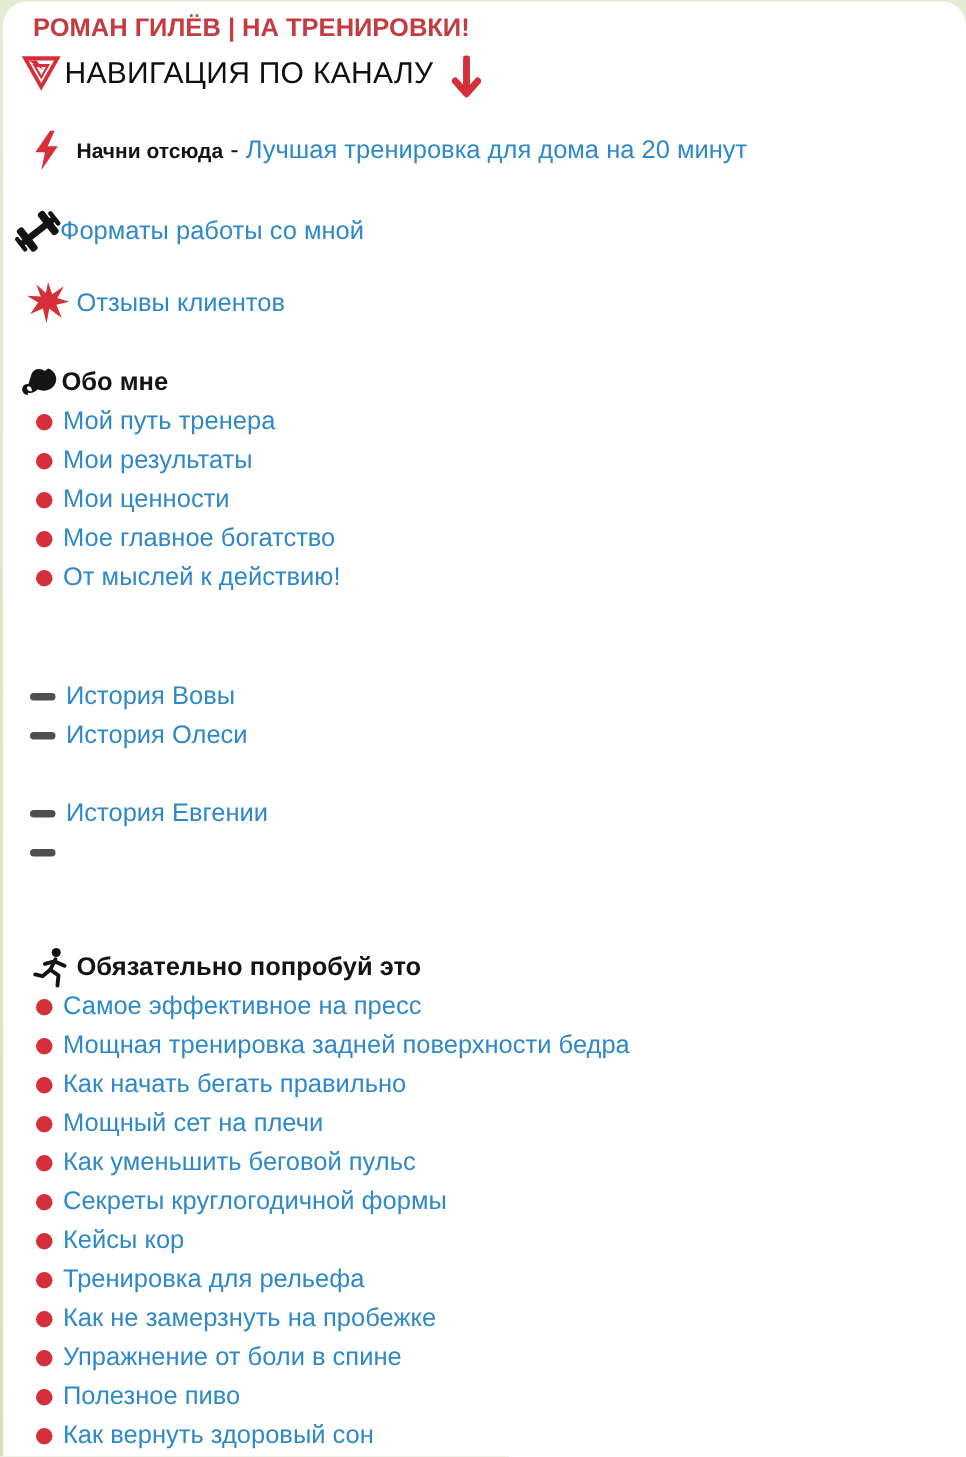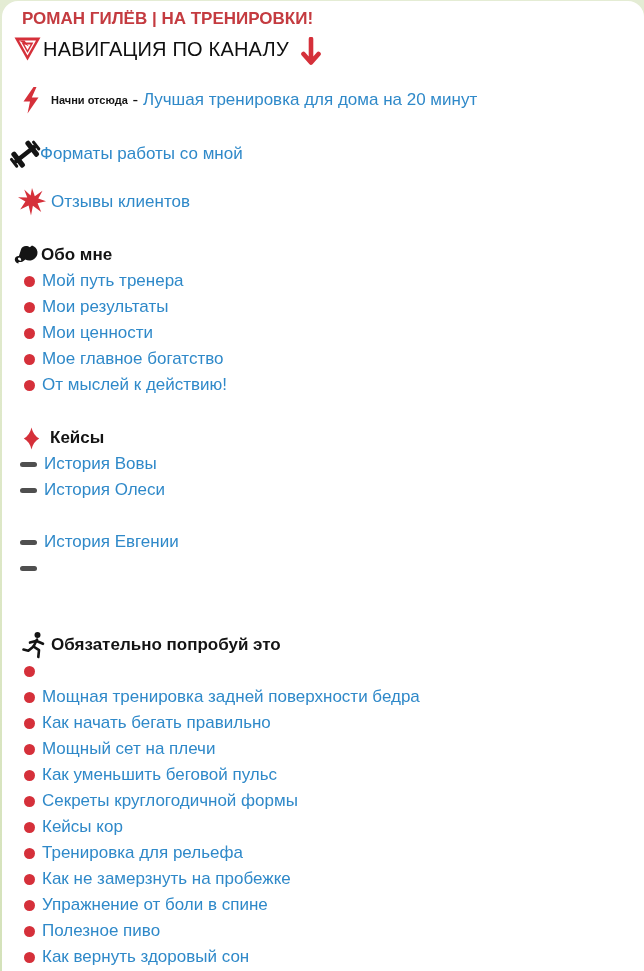--- a/index.html
+++ b/index.html
@@ -29,21 +29,21 @@
   }
   .title-row{height:24px;}
   .title-text{
     margin-left:20px;font-size:17px;font-weight:700;color:var(--title-red);
   }
   .nav-row{height:32px;align-items:center;}
   .nav-text{
     margin-left:2px;font-size:20px;font-weight:500;color:#0f0f0f;letter-spacing:.2px;
   }
   .head-text{font-size:17px;font-weight:700;color:var(--text-black);}
-  .b{font-size:11px;font-weight:700;color:var(--text-black);}
+  .b{font-size:14px;font-weight:700;color:var(--text-black);}
   .sep{font-size:17px;color:var(--text-black);white-space:pre;}
   .lnk{
     font-size:17px;color:var(--link-blue);text-decoration:none;cursor:pointer;
   }
   .dot{
     flex:0 0 auto;width:11px;height:11px;border-radius:50%;
     background:var(--accent-red);margin-left:22px;
   }
   .dot + .lnk{margin-left:7px;}
   .dash{
@@ -126,26 +126,20 @@
   </div>
   <div class="row" style="top:345px">
     <span class="dot"></span>
     <a class="lnk">Мое главное богатство</a>
   </div>
   <div class="row" style="top:371px">
     <span class="dot"></span>
     <a class="lnk">От мыслей к действию!</a>
   </div>
 
-  <div class="row" style="top:423px;height:28px">
-    <svg width="21" height="23" viewBox="0 0 21 23" style="margin-left:19px">
-      <path fill="#d5303a" d="M10.5 0.5 Q12.2 8.2 18.2 11.5 Q12.2 14.8 10.5 22.5 Q8.8 14.8 2.8 11.5 Q8.8 8.2 10.5 0.5 Z"></path>
-    </svg>
-    <span class="head-text" style="margin-left:8px">Кейсы</span>
-  </div>
   <div class="row" style="top:450px">
     <span class="dash"></span>
     <a class="lnk">История Вовы</a>
   </div>
   <div class="row" style="top:476px">
     <span class="dash"></span>
     <a class="lnk">История Олеси</a>
   </div>
   <div class="row" style="top:528px">
     <span class="dash"></span>
@@ -163,20 +157,21 @@
         <path d="M14.6 10 L21 12.8"></path>
         <path d="M14.8 9.8 L8 11.6"></path>
         <path d="M11.5 15.5 L17 19.2 L16.3 26"></path>
         <path d="M11.5 15.5 L6.3 19.8 L1.5 18.6"></path>
       </g>
     </svg>
     <span class="head-text" style="margin-left:5px">Обязательно попробуй это</span>
   </div>
   <div class="row" style="top:657px">
     <span class="dot"></span>
+    <a class="lnk">Самое эффективное на пресс</a>
   </div>
   <div class="row" style="top:709px">
     <span class="dot"></span>
     <a class="lnk">Как начать бегать правильно</a>
   </div>
   <div class="row" style="top:683px">
     <span class="dot"></span>
     <a class="lnk">Мощная тренировка задней поверхности бедра</a>
   </div>
   <div class="row" style="top:761px">

